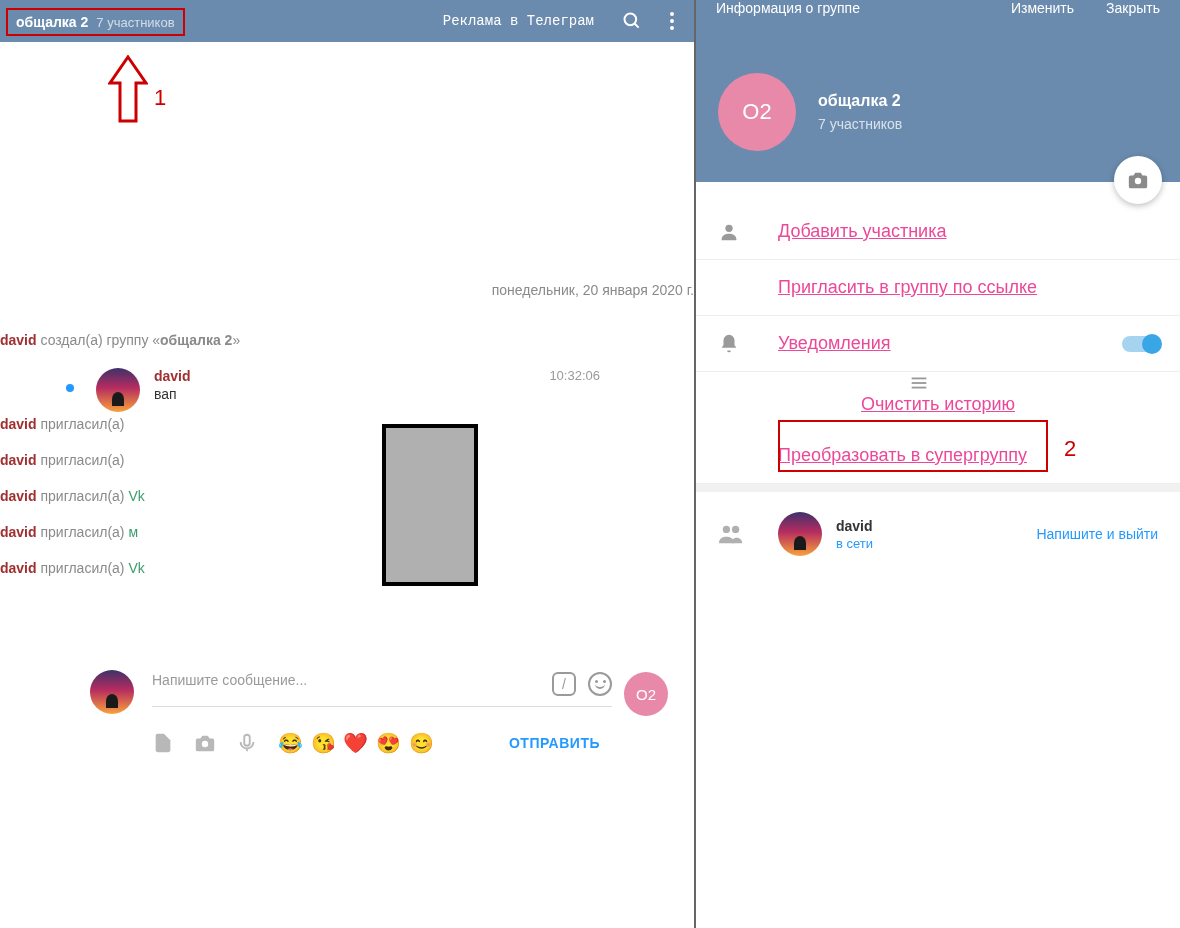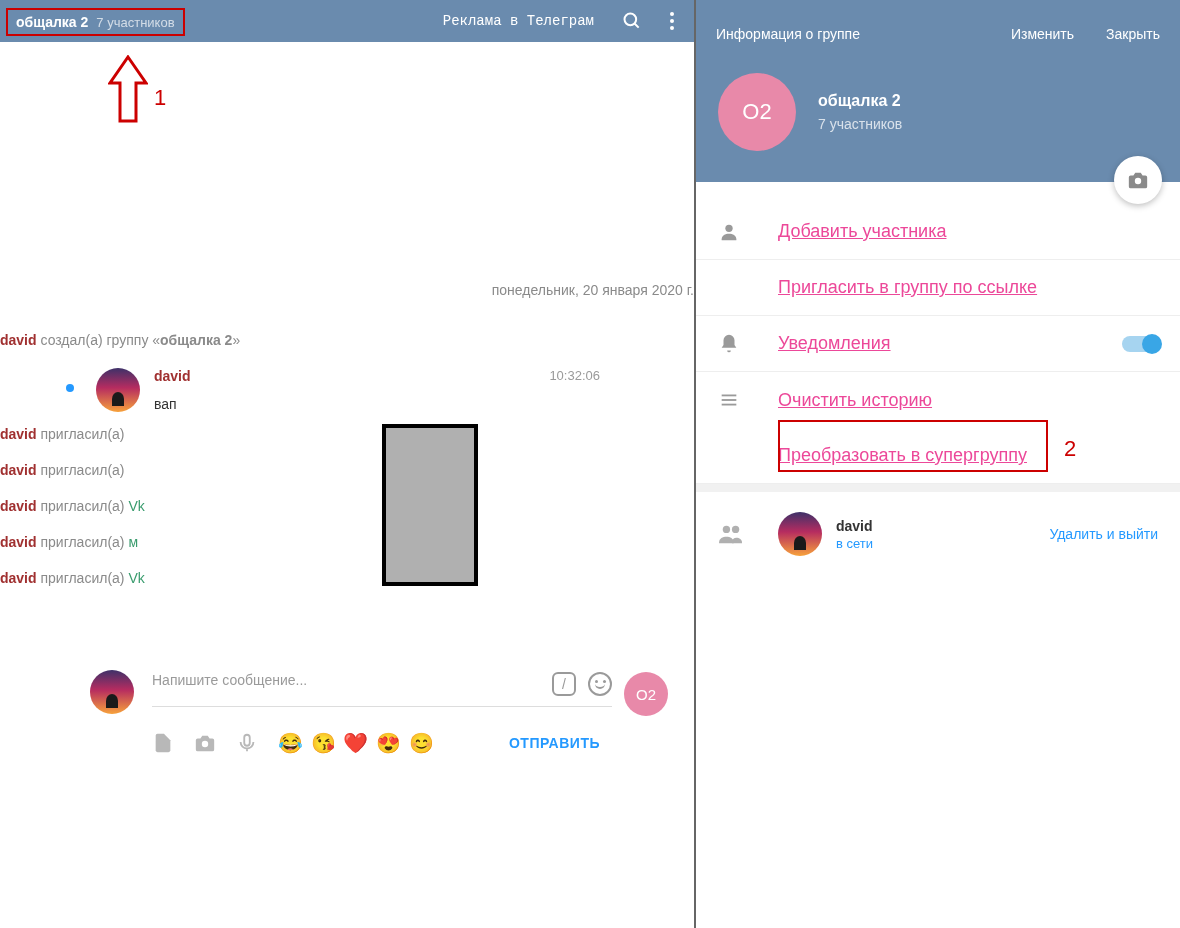--- a/index.html
+++ b/index.html
@@ -32,21 +32,21 @@
   .sys-action { color:#8a8a8a; }
   .sys-group { color:#8a8a8a; font-weight:bold; }
   .sys-link { color:#3a9c6e; }
 
   .msg-row { position:relative; padding-left:96px; margin-bottom:14px; }
   .msg-dot { position:absolute; left:66px; top:16px; width:8px; height:8px; background:#2499ff; border-radius:50%; }
   .msg-avatar { position:absolute; left:96px; top:0; width:44px; height:44px; border-radius:50%; background: linear-gradient(180deg,#3e3169 0%, #b62c60 45%, #f7a23b 100%); overflow:hidden; }
   .msg-avatar::after { content:""; position:absolute; bottom:6px; left:50%; transform:translateX(-50%); width:12px; height:14px; background:#1a1a1a; border-radius:50% 50% 0 0; }
   .msg-content { margin-left:58px; }
   .msg-name { color:#a03030; font-weight:bold; font-size:14px; }
-  .msg-text { color:#333; font-size:14px; margin-top:12px; }
+  .msg-text { color:#333; font-size:14px; margin-top:2px; }
   .msg-time { position:absolute; right:94px; top:0; color:#9a9a9a; font-size:13px; }
 
   .redact { position:absolute; left:382px; top:424px; width:96px; height:162px; background:#b0b0b0; border:4px solid #000; }
 
   
   .composer { position:absolute; left:92px; top:662px; right:82px; }
   .comp-avatar { position:absolute; left:-2px; top:8px; width:44px; height:44px; border-radius:50%; background: linear-gradient(180deg,#3e3169 0%, #b62c60 45%, #f7a23b 100%); }
   .comp-avatar::after { content:""; position:absolute; bottom:6px; left:50%; transform:translateX(-50%); width:12px; height:14px; background:#1a1a1a; border-radius:50% 50% 0 0; }
   .comp-input-row { margin-left:60px; display:flex; align-items:flex-start; border-bottom:1px solid #ddd; padding:10px 0; }
   .comp-input { flex:1; border:none; outline:none; font-size:14px; color:#333; }
@@ -56,35 +56,35 @@
   .comp-smile::before { content:""; position:absolute; top:6px; left:5px; width:3px; height:3px; background:#9a9a9a; border-radius:50%; box-shadow:8px 0 0 #9a9a9a; }
   .comp-smile::after { content:""; position:absolute; bottom:5px; left:5px; right:5px; height:5px; border-bottom:2px solid #9a9a9a; border-radius:0 0 10px 10px; }
   .comp-send-avatar { position:absolute; right:-56px; top:10px; width:44px; height:44px; border-radius:50%; background:#e889a9; color:#fff; display:flex; align-items:center; justify-content:center; font-size:15px; }
 
   .comp-tools { margin-left:60px; display:flex; align-items:center; gap:20px; margin-top:24px; }
   .tool-icon { width:22px; height:22px; color:#b8b8b8; }
   .emoji-row { font-size:20px; display:flex; gap:8px; }
   .send-btn { margin-left:auto; color:#2499ff; font-weight:bold; font-size:14px; background:none; border:none; cursor:pointer; margin-right:12px; letter-spacing:0.5px; }
 
   
-  .r-header-top { height:42px; background:#6a8bae; display:flex; align-items:flex-end; padding:0 20px; color:#fff; }
+  .r-header-top { height:42px; background:#6a8bae; display:flex; align-items:flex-start; padding:0 20px; color:#fff; }
   .r-header-title { font-size:14px; flex:1; }
   .r-header-link { font-size:14px; color:#fff; margin-left:32px; cursor:pointer; }
   .r-profile { height:140px; background:#6a8bae; display:flex; align-items:center; padding:0 22px; position:relative; }
   .r-avatar-big { width:78px; height:78px; border-radius:50%; background:#e889a9; color:#fff; display:flex; align-items:center; justify-content:center; font-size:22px; }
   .r-profile-text { margin-left:22px; }
   .r-group-name { color:#fff; font-size:16px; font-weight:bold; }
   .r-group-sub { color:rgba(255,255,255,0.75); font-size:14px; margin-top:6px; }
   .r-camera { position:absolute; right:18px; bottom:-22px; width:48px; height:48px; border-radius:50%; background:#fff; box-shadow:0 2px 6px rgba(0,0,0,0.25); display:flex; align-items:center; justify-content:center; color:#8a8a8a; }
 
   .r-options { padding-top:22px; }
   .r-row { height:56px; display:flex; align-items:center; padding-left:22px; padding-right:22px; border-bottom:1px solid #eee; position:relative; }
   .r-row-icon { width:60px; color:#9a9a9a; }
   .r-row-label { font-size:18px; color:#ec4899;text-decoration:underline; }
-  .r-row.no-border { border-bottom:none; }
+  .r-row.no-border { border-bottom:none;flex-direction:column; }
   .r-row-nested { padding-left:82px; }
   .toggle { position:absolute; right:20px; width:38px; height:16px; background:#a6d4f0; border-radius:10px; }
   .toggle::after { content:""; position:absolute; right:-2px; top:-2px; width:20px; height:20px; background:#39a6e6; border-radius:50%; }
   .redbox2 { position:absolute; left:82px; top:420px; width:270px; height:52px; border:2px solid #cc0000; pointer-events:none; }
   .redlabel2 { position:absolute; left:368px; top:436px; color:#cc0000; font-size:22px; }
   .r-sep { height:8px; background:#f1f1f1; }
 
   .r-members { padding-top:10px; }
   .member-row { display:flex; align-items:center; padding:10px 22px; }
   .member-icon { width:60px; color:#b0b0b0; }
@@ -262,17 +262,17 @@
               <circle cx="19" cy="7" r="4"></circle>
               <path d="M1 21c0-4 4-6 8-6s8 2 8 6v1H1v-1z"></path>
               <path d="M15 21c0-3 2-5 5-5s6 2 6 5v1H15v-1z"></path>
             </svg>
           </span>
         <div class="member-avatar"></div>
         <div class="member-text">
           <div class="member-name">david</div>
           <div class="member-status">в сети</div>
         </div>
-        <span class="member-action">Удалить и выйти</span>
+        <span class="member-action">Напишите и выйти</span>
       </div>
     </div>
   </div>
 </div>
 
 </body></html>

